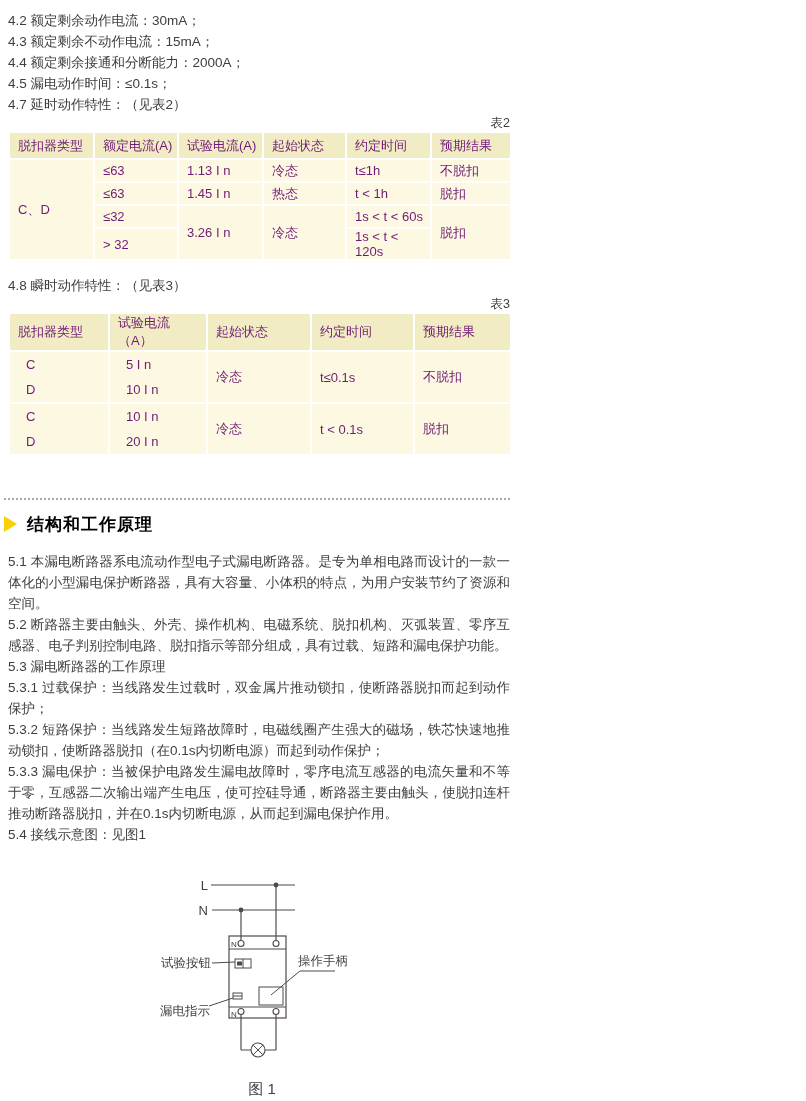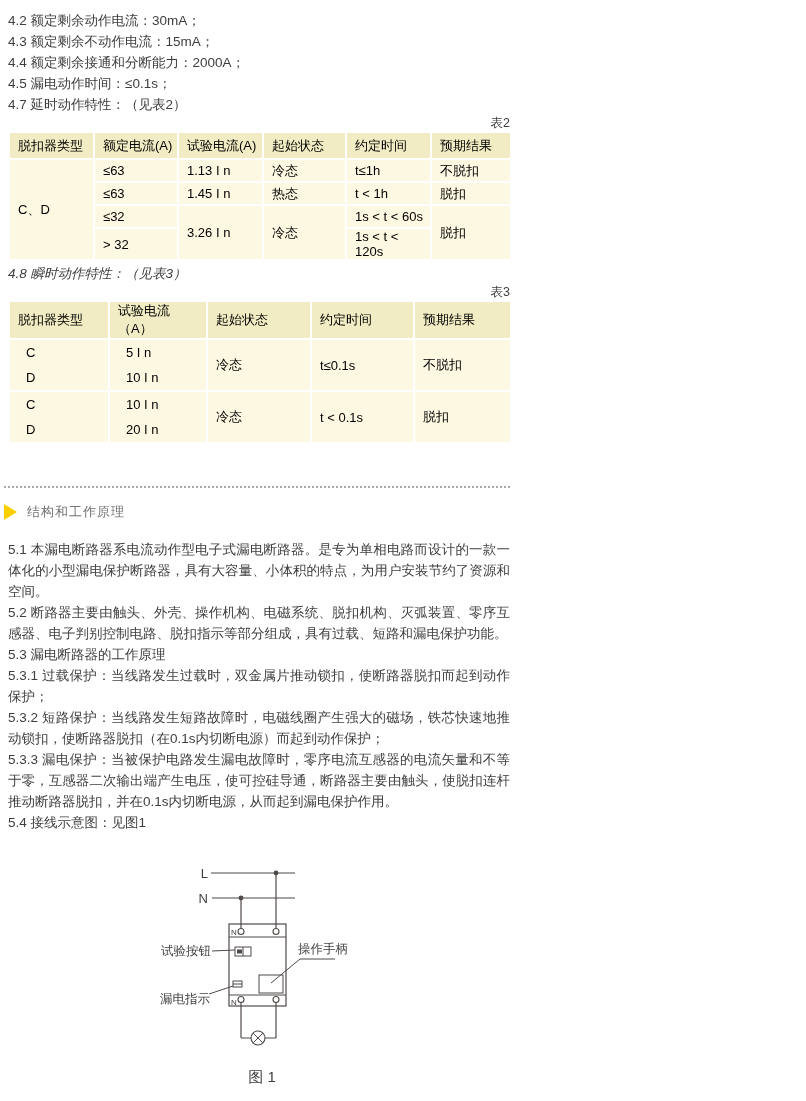--- a/index.html
+++ b/index.html
@@ -10,38 +10,38 @@
   }
   .content { width:502px; padding:10px 0 0 8px; }
 
   .spec-line { font-size:13.5px; line-height:21px; white-space:nowrap; }
 
   .table-tag { text-align:right; font-size:12.5px; line-height:16px; height:16px; }
 
   table.spec-table { border-collapse:collapse; width:502px; table-layout:fixed; }
   table.spec-table th, table.spec-table td {
     border:2px solid #ffffff; font-size:13px; font-weight:400;
-    text-align:left; vertical-align:middle; padding:0 4px 0 8px; color:#000000;
+    text-align:left; vertical-align:middle; padding:0 4px 0 8px; color:#701a75;
   }
   table.spec-table thead th { background:#f1ecc3; height:25px; }
   table.spec-table tbody td { background:#fcf8e2; height:21px; }
   td.group-cell { padding:0; }
   td.group-cell .cell-line { height:25px; line-height:25px; padding-left:8px; }
 
   .divider {
     height:0; border-top:2px dotted #a9a9a9; margin:42px 0 0 -4px; width:506px;
   }
 
   .section-header { display:flex; align-items:center; margin-top:11px; height:26px; }
   .tri-icon {
     width:0; height:0; flex:0 0 auto;
     border-top:8px solid transparent; border-bottom:8px solid transparent;
     border-left:13px solid #fcd000; margin:0 10px 0 -4px;
   }
-  .section-title { font-size:13px; font-weight:400; color:#737373; letter-spacing:1px; }
+  .section-title { font-size:17px; font-weight:700; color:#000000; letter-spacing:1px; }
 
   .paras { margin-top:14px; }
   .para { font-size:13.5px; line-height:21px; text-align:justify; }
 
   .diagram-wrap { margin-top:14px; }
   svg text { font-family:"Liberation Sans","DejaVu Sans",sans-serif; fill:#3e3e3e; }
   .wire { stroke:#4f4a48; stroke-width:1.2; fill:none; }
   .wire-thin { stroke:#4f4a48; stroke-width:1; fill:none; }
   .dot { fill:#4f4a48; }
   .term { fill:#ffffff; stroke:#4f4a48; stroke-width:1.1; }
@@ -102,21 +102,21 @@
           <td>1s &lt; t &lt; 60s</td>
           <td rowspan="2">脱扣</td>
         </tr>
         <tr>
           <td>&gt; 32</td>
           <td>1s &lt; t &lt; 120s</td>
         </tr>
       </tbody>
     </table>
 
-    <div class="spec-line" style="margin-top:2px;font-style:italic;">4.8 瞬时动作特性：（见表3）</div>
+    <div class="spec-line" style="margin-top:14px;">4.8 瞬时动作特性：（见表3）</div>
 
     <div class="table-tag">表3</div>
 
     <table class="spec-table">
       <colgroup>
         <col style="width:100px">
           <col style="width:98px">
           <col style="width:104px">
         <col style="width:103px">
           <col style="width:97px">

